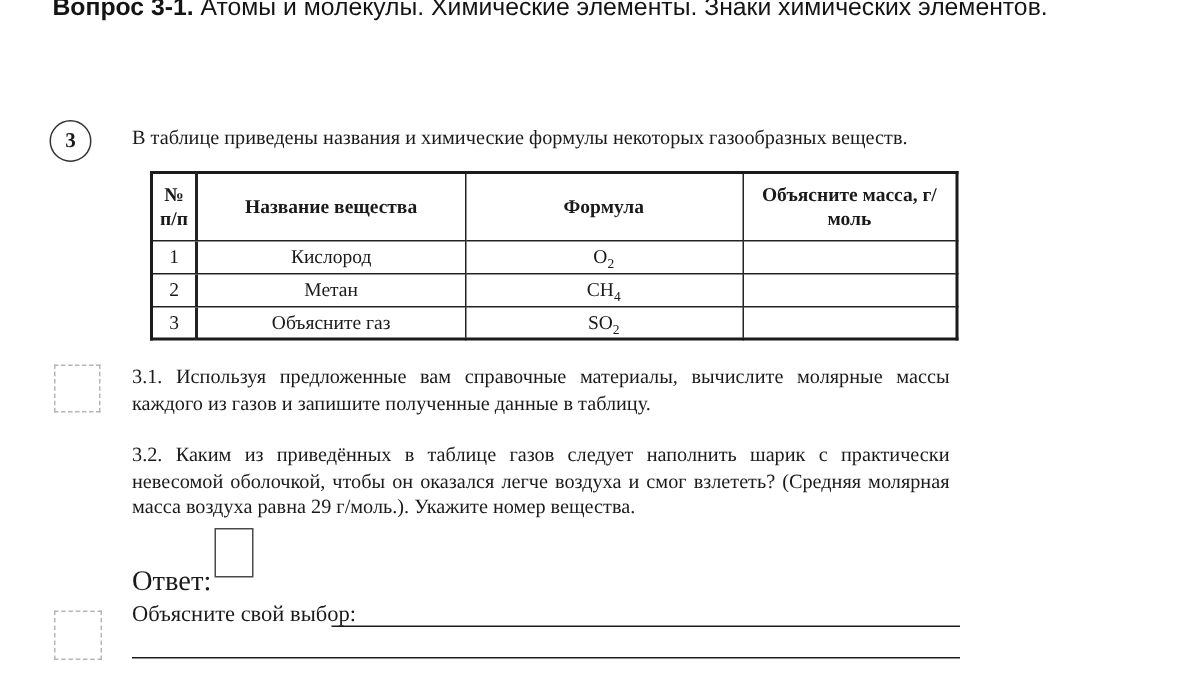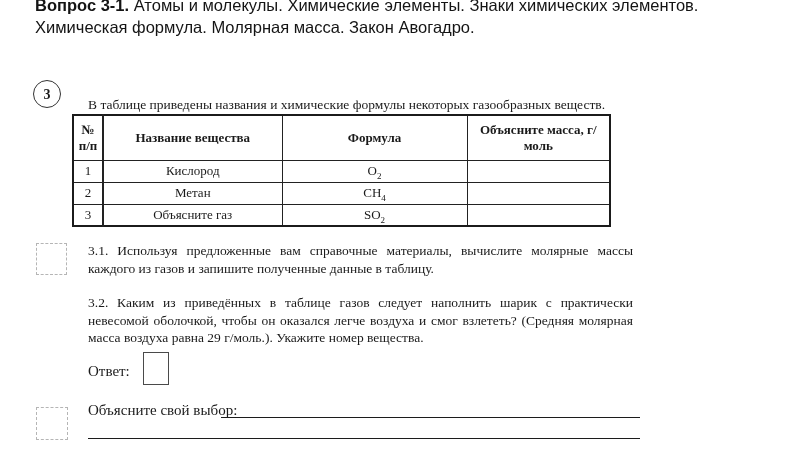--- a/index.html
+++ b/index.html
@@ -14,59 +14,58 @@
     font-family:"Liberation Sans",sans-serif;
     font-size:16.5px;line-height:21.5px;color:#141414;
   }
   .topic-header .hline{white-space:nowrap;display:block}
   .topic-label{font-weight:bold}
   
   .q-badge{
     left:33px;top:80px;width:28px;height:28px;border:1.3px solid #333;border-radius:50%;
     text-align:center;line-height:28px;font-weight:bold;font-size:14px;box-sizing:border-box;
   }
-  .q-intro{left:88px;top:97px;font-size:13.5px;white-space:nowrap}
+  .q-intro{left:88px;top:84px;font-size:13.5px;white-space:nowrap}
   
   .substances-table{
-    position:absolute;left:72px;top:114px;border-collapse:collapse;table-layout:fixed;border-radius:22px;
+    position:absolute;left:100px;top:114px;border-collapse:collapse;table-layout:fixed;border-radius:22px;
   }
   .substances-table th,.substances-table td{border:1px solid #222;box-sizing:border-box}
   .substances-table{border:2px solid #1b1b1b}
   .substances-table th{
     font-size:13px;font-weight:bold;text-align:center;vertical-align:middle;
     height:45px;padding:1px 3px;line-height:16px;
   }
   .substances-table td{font-size:13px;text-align:center;vertical-align:middle;height:22px;padding:0 3px}
   .substances-table th:first-child,.substances-table td:first-child{border-right-width:2px}
   .substances-table sub{font-size:9px;line-height:0}
   
   .task-para{left:88px;width:545px;font-size:13.5px;line-height:17.5px;text-align:justify}
   .task-31{top:242px}
   .task-32{top:294px}
   
   .dashed-box{border:1px dashed #b5b5b5;background:#fff;box-sizing:border-box}
   .dash-1{left:36px;top:243px;width:31px;height:32px}
   .dash-2{left:36px;top:407px;width:32px;height:33px}
   
-  .answer-label{left:88px;top:363px;font-size:15px}
+  .answer-label{left:88px;top:377px;font-size:19px}
   .answer-box{left:143px;top:352px;width:26px;height:33px;border:1px solid #4a4a4a;box-sizing:border-box}
   .explain-label{left:88px;top:402px;font-size:15px}
   .blank-line{border-bottom:1.6px solid #1c1c1c}
   .line-1{left:221px;top:402px;width:419px;height:15px}
   .line-2{left:88px;top:423px;width:552px;height:15px}
 </style>
 </head>
 <body>
 
 <div class="abs topic-header">
   <span class="hline">
     <span class="topic-label">Вопрос 3-1.</span>
     <span>Атомы и молекулы. Химические элементы. Знаки химических элементов.</span>
   </span>
-  <span class="hline">Химическая формула. Молярная масса. Закон Авогадро.</span>
 </div>
 
 <div class="abs q-badge">
   <span>3</span>
 </div>
 
 <div class="abs q-intro">В таблице приведены названия и химические формулы некоторых газообразных веществ.</div>
 
 <table class="substances-table">
   <colgroup>

